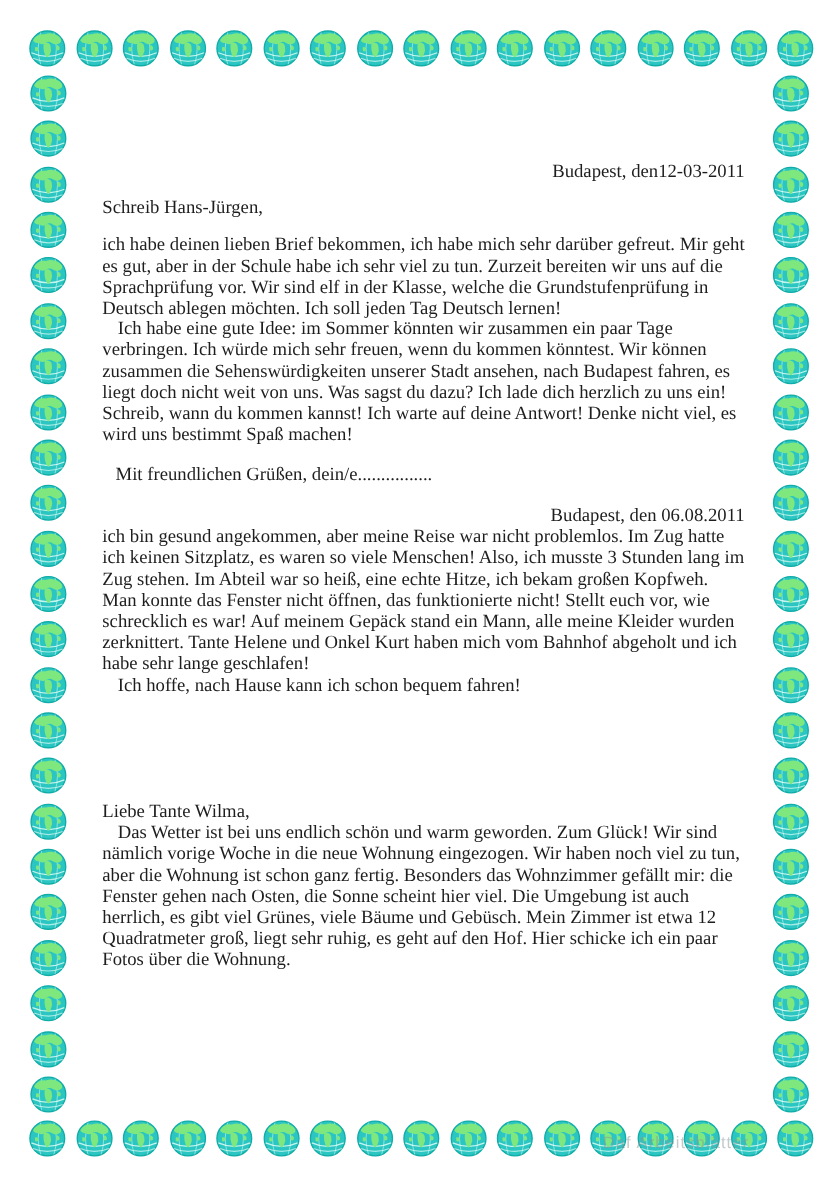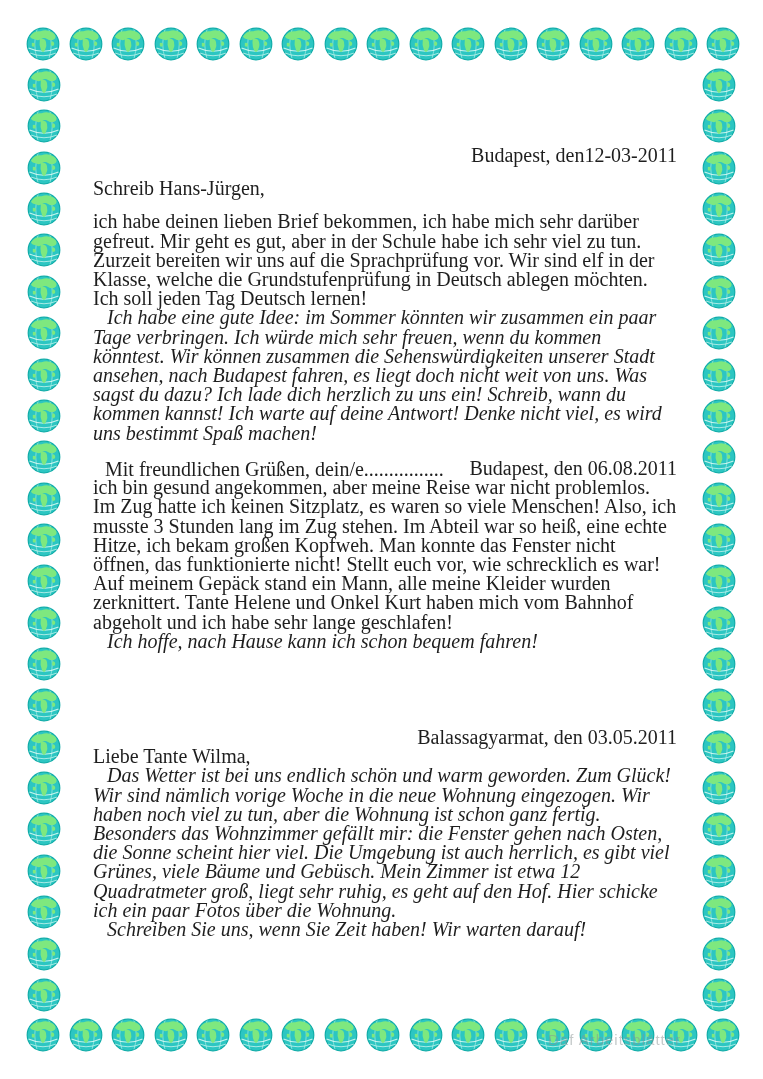--- a/index.html
+++ b/index.html
@@ -22,29 +22,29 @@
   .globe-col{
     position:absolute;top:68px;height:944px;width:34px;
     display:flex;flex-direction:column;justify-content:space-between;align-items:center;
   }
   .col-left{left:27px;}
   .col-right{left:702px;}
   .globe{width:34px;height:34px;flex:0 0 auto;}
   
   .letter{
     position:absolute;left:93px;width:584px;
-    font-size:20px;line-height:19.2px;
+    font-size:17px;line-height:19.2px;
   }
   .letter-1{top:146px;}
   .letter-2{top:459px;}
   .letter-3{top:728px;}
   .date{text-align:right;margin:0;}
   .para{margin:0;}
   .gap-sm{height:14px;}
-  .indent{text-indent:14px;font-style:italic;}
+  .indent{text-indent:14px;}
   .closing-1{margin-top:17px;padding-left:12px;}
   .signoff-row{position:relative;height:19.2px;}
   .signoff-left{position:absolute;left:24px;white-space:nowrap;}
   .signoff-right{position:absolute;left:200px;white-space:nowrap;}
   .closing-3{padding-left:164px;}
   
   .watermark{
     position:absolute;left:548px;top:1031px;width:210px;
     font-family:"Liberation Sans", sans-serif;
     font-size:15px;letter-spacing:1px;
@@ -1031,20 +1031,18 @@
     <p class="para closing-1">Mit freundlichen Grüßen, dein/e................</p>
   </div>
 
   <div class="letter letter-2">
     <p class="para date">Budapest, den 06.08.2011</p>
     <p class="para">ich bin gesund angekommen, aber meine Reise war nicht problemlos. Im Zug hatte ich keinen Sitzplatz, es waren so viele Menschen! Also, ich musste 3 Stunden lang im Zug stehen. Im Abteil war so heiß, eine echte Hitze, ich bekam großen Kopfweh. Man konnte das Fenster nicht öffnen, das funktionierte nicht! Stellt euch vor, wie schrecklich es war! Auf meinem Gepäck stand ein Mann, alle meine Kleider wurden zerknittert. Tante Helene und Onkel Kurt haben mich vom Bahnhof abgeholt und ich habe sehr lange geschlafen!</p>
     <p class="para indent">Ich hoffe, nach Hause kann ich schon bequem fahren!</p>
   </div>
 
   <div class="letter letter-3">
-    <p class="para date">Balassagyarmat, den 03.05.2011</p>
     <p class="para">Liebe Tante Wilma,</p>
     <p class="para indent">Das Wetter ist bei uns endlich schön und warm geworden. Zum Glück! Wir sind nämlich vorige Woche in die neue Wohnung eingezogen. Wir haben noch viel zu tun, aber die Wohnung ist schon ganz fertig. Besonders das Wohnzimmer gefällt mir: die Fenster gehen nach Osten, die Sonne scheint hier viel. Die Umgebung ist auch herrlich, es gibt viel Grünes, viele Bäume und Gebüsch. Mein Zimmer ist etwa 12 Quadratmeter groß, liegt sehr ruhig, es geht auf den Hof. Hier schicke ich ein paar Fotos über die Wohnung.</p>
-    <p class="para indent">Schreiben Sie uns, wenn Sie Zeit haben! Wir warten darauf!</p>
   </div>
 
   <div class="watermark">Daf Arbeitsblätter</div>
 </div>
 
 </body></html>

